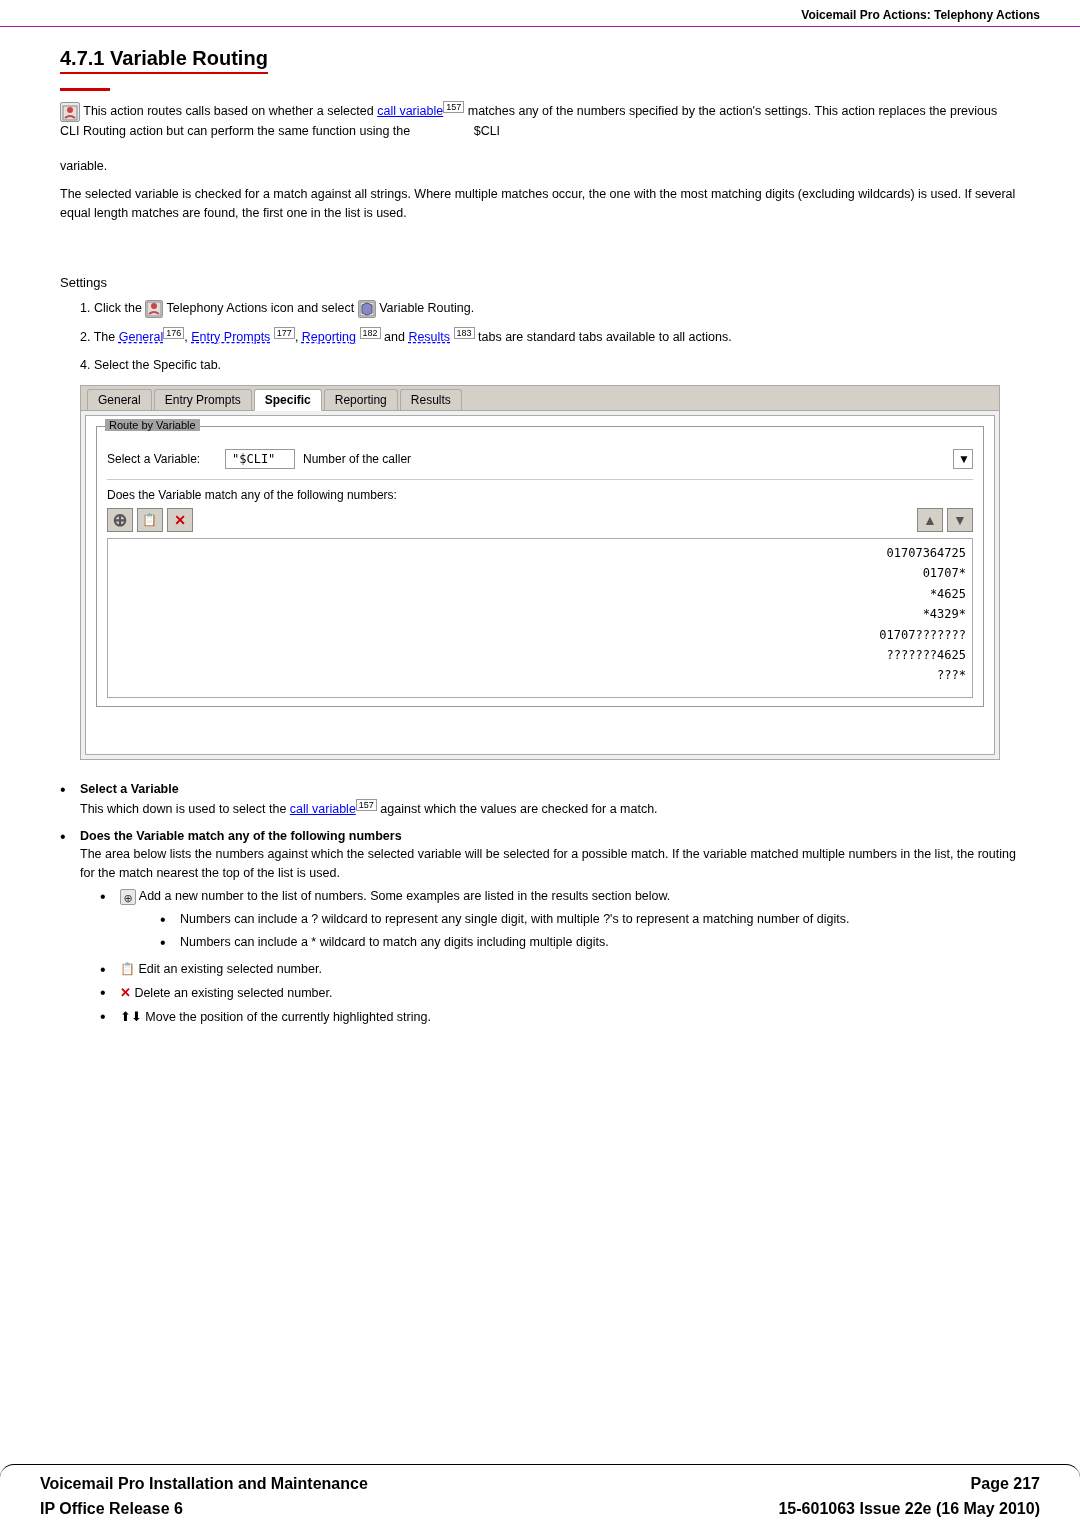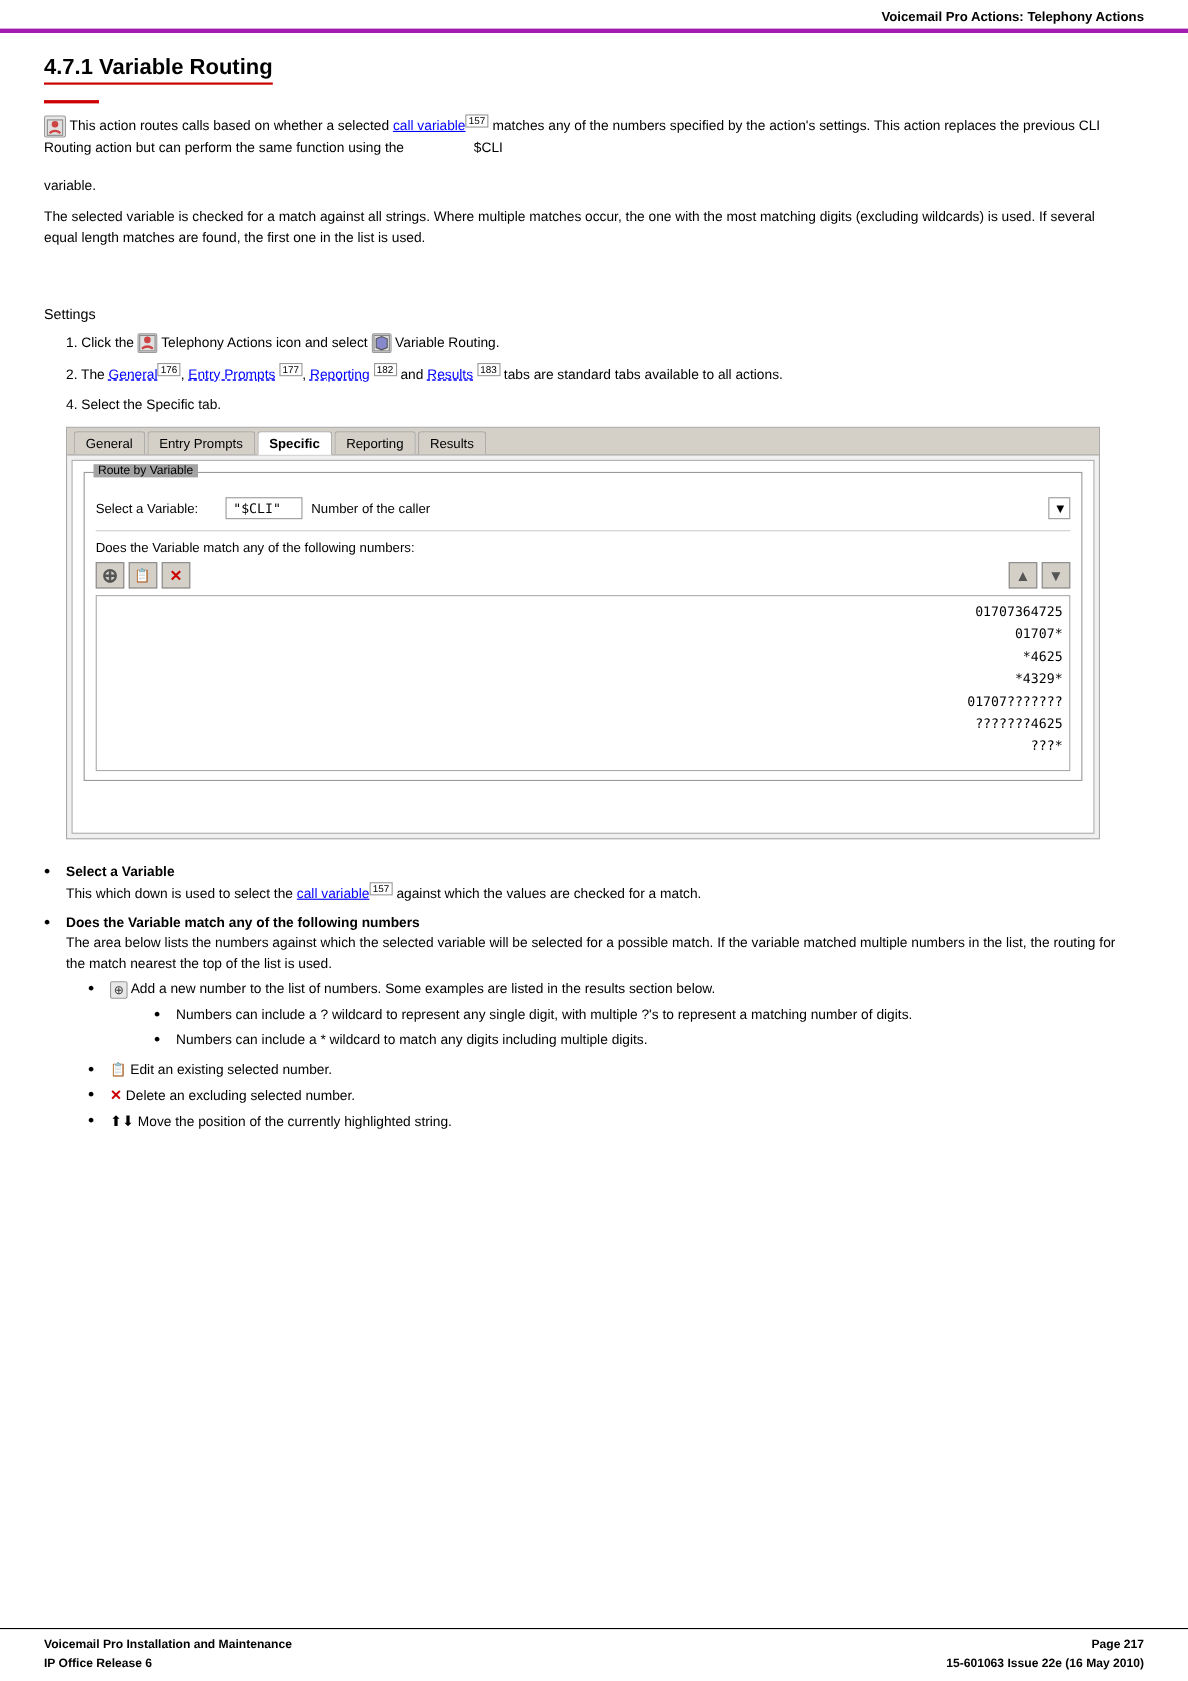--- a/index.html
+++ b/index.html
@@ -16,25 +16,25 @@
       width: 1080px;
       min-height: 1528px;
       padding: 0;
       position: relative;
       background: #fff;
     }
     .header-bar {
       text-align: right;
       padding: 8px 40px 4px 40px;
       font-size: 12px;
-      border-bottom: 4px solid #a21caf;
+      border-bottom: 1px solid #a21caf;
       font-weight: bold;
     }
     .content-area {
-      padding: 20px 60px 80px 40px;
+      padding: 20px 60px 80px 60px;
     }
     .section-title {
       font-size: 20px;
       font-weight: bold;
       margin-bottom: 6px;
       border-bottom: 2px solid #c00;
       padding-bottom: 2px;
       display: inline-block;
     }
     .intro-block {
@@ -236,21 +236,22 @@
     }
     .footer-bar {
       position: absolute;
       bottom: 0;
       left: 0;
       right: 0;
       border-top: 1px solid #000;
       display: flex;
       justify-content: space-between;
       padding: 6px 40px;
-      font-size: 11px;
+      font-size: 16px;
+      border-radius: 14px;
     }
     .footer-left {
       font-weight: bold;
       line-height: 1.6;
     }
     .footer-right {
       text-align: right;
       font-weight: bold;
       line-height: 1.6;
     }
@@ -463,21 +464,21 @@
               <span style="font-size:12px;">📋</span>
               <span> Edit an existing selected number.</span>
             </div>
           </div>
 
           
           <div class="sub-bullet-item">
             <span class="bullet-dot">•</span>
             <div>
               <span style="font-size:13px; font-weight:bold; color:#c00;">✕</span>
-              <span> Delete an excluding selected number.</span>
+              <span> Delete an existing selected number.</span>
             </div>
           </div>
 
           
           <div class="sub-bullet-item">
             <span class="bullet-dot">•</span>
             <div>
               <span style="font-size:13px;">⬆⬇</span>
               <span> Move the position of the currently highlighted string.</span>
             </div>

